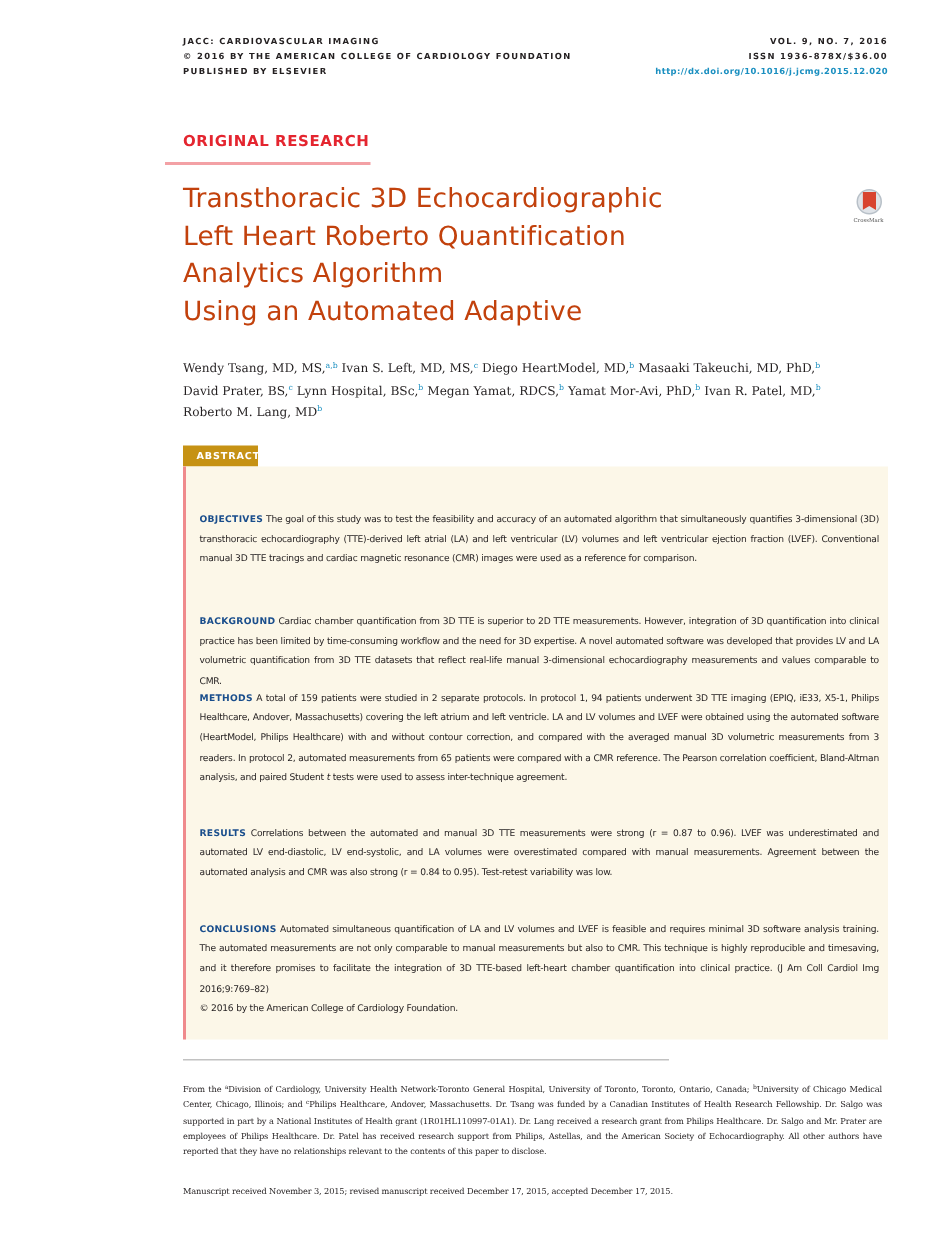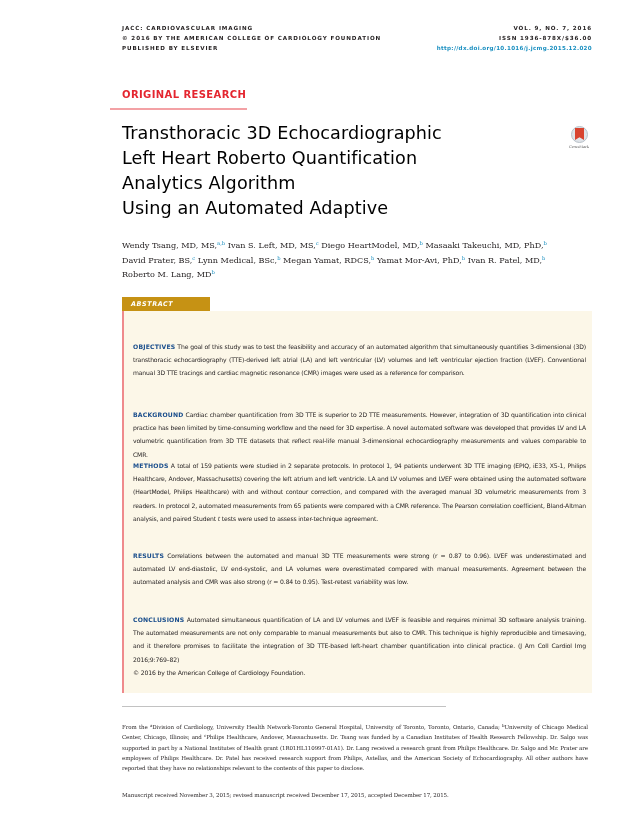--- a/index.html
+++ b/index.html
@@ -8,31 +8,31 @@
 
     .masthead { position: absolute; top: 23px; left: 122px; width: 470px; height: 40px; }
     .mh-left, .mh-right { position: absolute; top: 0; font-family: "DejaVu Sans", sans-serif; font-size: 5.6px; font-weight: bold; letter-spacing: 0.9px; line-height: 10px; color: #231f20; }
     .mh-left { left: 0; }
     .mh-right { right: 0; text-align: right; }
     .mh-right .doi { color: #1a8fc0; letter-spacing: 0.3px; }
 
     .article-type { position: absolute; top: 89px; left: 122px; font-family: "DejaVu Sans", sans-serif; font-weight: bold; font-size: 10px; letter-spacing: 0.4px; color: #e4252f; }
     .article-type-rule { position: absolute; top: 108px; left: 110px; width: 137px; height: 2px; background: #f3a1a5; }
 
-    .title { position: absolute; top: 121px; left: 122px; width: 420px; font-family: "DejaVu Sans", sans-serif; font-size: 17.6px; line-height: 25px; color: #000000; font-weight: normal; letter-spacing: 0.1px; }
+    .title { position: absolute; top: 121px; left: 122px; width: 420px; font-family: "DejaVu Sans", sans-serif; font-size: 17.6px; line-height: 25px; color: #c2410c; font-weight: normal; letter-spacing: 0.1px; }
 
     .crossmark { position: absolute; top: 126px; left: 565px; width: 28px; height: 30px; }
     .crossmark .disc { position: absolute; left: 6px; top: 0; width: 17px; height: 17px; border-radius: 50%; background: #dfe3e8; border: 1px solid #b8c0c8; }
     .crossmark .ribbon { position: absolute; left: 10px; top: 2px; width: 9px; height: 12px; background: #d8432f; clip-path: polygon(0 0,100% 0,100% 100%,50% 78%,0 100%); }
     .crossmark .label { position: absolute; left: 0; top: 19px; width: 28px; text-align: center; font-family: "DejaVu Serif", serif; font-size: 3.6px; color: #555; }
 
     .authors { position: absolute; top: 238px; left: 122px; width: 470px; font-family: "DejaVu Serif", serif; font-size: 8.1px; line-height: 14.6px; color: #231f20; }
     .authors sup { color: #1a8fc0; font-size: 5.2px; vertical-align: 3px; line-height: 0; }
 
-    .abstract-tab { position: absolute; top: 297px; left: 122px; width: 88px; height: 14px; background: #c69214; color: #ffffff; font-family: "DejaVu Sans", sans-serif; font-weight: bold; font-size: 6.4px; letter-spacing: 0.6px; padding: 3px 0 0 9px; font-style: italic; }
+    .abstract-tab { position: absolute; top: 297px; left: 122px; width: 50px; height: 14px; background: #c69214; color: #ffffff; font-family: "DejaVu Sans", sans-serif; font-weight: bold; font-size: 6.4px; letter-spacing: 0.6px; padding: 3px 0 0 9px; }
     .abstract-box { position: absolute; top: 311px; left: 122px; width: 470px; height: 382px; background: #fcf7e8; border-left: 2px solid #ef8a8c; }
     .abstract-box .sec { position: absolute; left: 9px; width: 453px; font-family: "DejaVu Sans", sans-serif; font-size: 6.1px; line-height: 13.2px; color: #231f20; letter-spacing: -0.15px; text-align: justify; }
     .sec .head { font-weight: bold; color: #1a4e8c; letter-spacing: 0.2px; }
     .sec .tail { display: block; }
     .sec i { font-style: italic; }
 
     .fn-rule { position: absolute; top: 706px; left: 122px; width: 324px; height: 1px; background: #c2c2c2; }
     .footnotes { position: absolute; top: 722px; left: 122px; width: 466px; font-family: "DejaVu Serif", serif; font-size: 5.5px; line-height: 10.3px; color: #231f20; letter-spacing: -0.1px; text-align: justify; }
     .footnotes sup { font-size: 4px; vertical-align: 2px; line-height: 0; }
     .received { position: absolute; top: 790px; left: 122px; width: 466px; font-family: "DejaVu Serif", serif; font-size: 5.5px; line-height: 10px; color: #231f20; letter-spacing: -0.1px; }
@@ -68,21 +68,21 @@
   <div class="ribbon"></div>
   <div class="label">CrossMark</div>
 </div>
 
 <div class="authors">
   <span><span>Wendy Tsang, MD, MS,</span><sup>a,b</sup></span>
   <span><span>Ivan S. Left, MD, MS,</span><sup>c</sup></span>
   <span><span>Diego HeartModel, MD,</span><sup>b</sup></span>
   <span><span>Masaaki Takeuchi, MD, PhD,</span><sup>b</sup></span><br>
   <span><span>David Prater, BS,</span><sup>c</sup></span>
-  <span><span>Lynn Medical, BSc,</span><sup>b</sup></span>
+  <span><span>Lynn Hospital, BSc,</span><sup>b</sup></span>
   <span><span>Megan Yamat, RDCS,</span><sup>b</sup></span>
   <span><span>Yamat Mor-Avi, PhD,</span><sup>b</sup></span>
   <span><span>Ivan R. Patel, MD,</span><sup>b</sup></span><br>
   <span><span>Roberto M. Lang, MD</span><sup>b</sup></span>
 </div>
 
 <div class="abstract-tab">ABSTRACT</div>
 <div class="abstract-box">
   <p class="sec" style="top:29px">
     <span class="head">OBJECTIVES</span>

